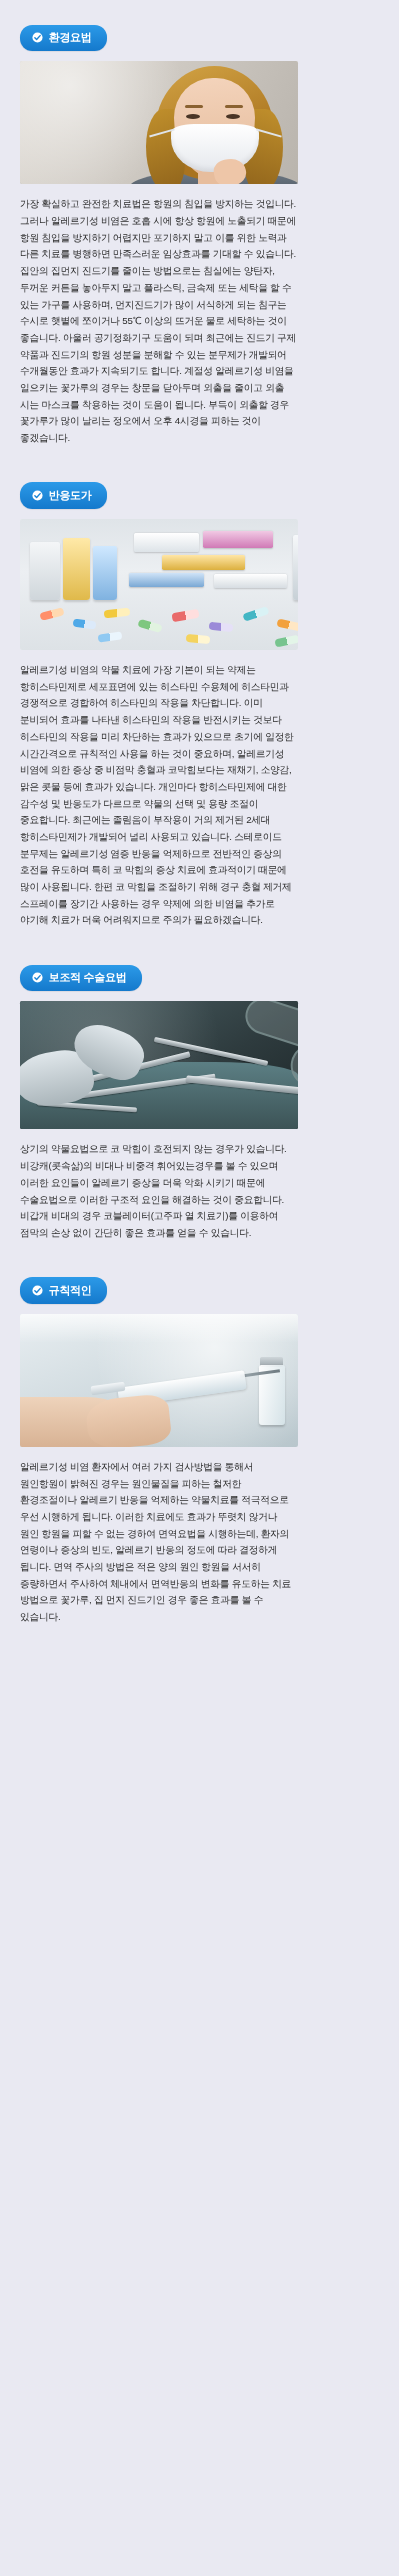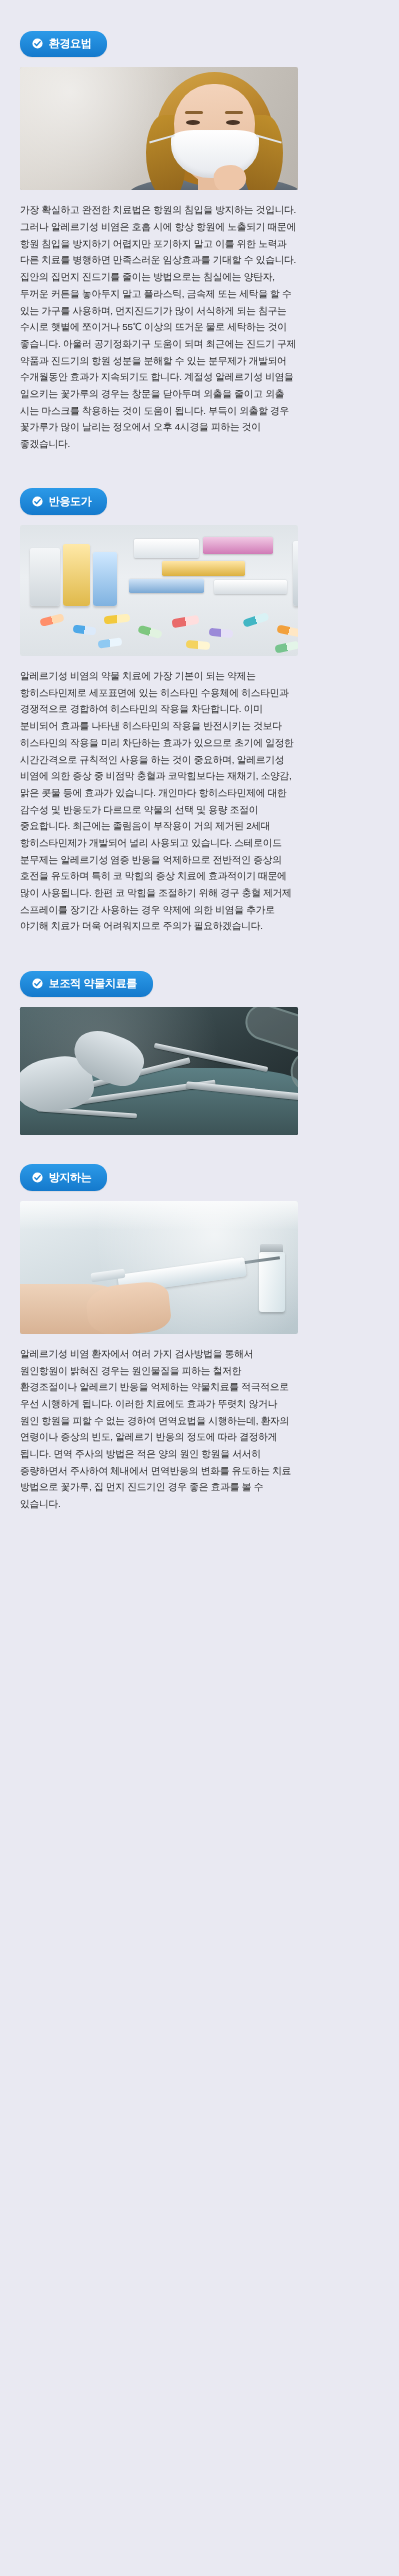--- a/index.html
+++ b/index.html
@@ -8,21 +8,21 @@
     padding: 0;
   }
   body {
     width: 399px;
     background: #e9e9f2;
     font-family: "Liberation Sans", sans-serif;
   }
   .page {
     width: 318px;
     background: #e9e9f2;
-    padding: 14px 0 22px 0;
+    padding: 8px 0 22px 0;
   }
   .section {
     padding: 0 20px;
     margin-bottom: 3.3px;
   }
   
   .badge {
     display: inline-flex;
     align-items: center;
     gap: 5.5px;
@@ -363,51 +363,52 @@
   </div>
 
   <div class="section">
     <div class="badge">
       <span class="check">
         <svg width="11" height="11" viewBox="0 0 20 20" aria-hidden="true">
           <circle cx="10" cy="10" r="9.2" fill="#ffffff"></circle>
           <path d="M5.2 10.4 L8.4 13.6 L14.8 6.6" fill="none" stroke="#1b84d6" stroke-width="2.6" stroke-linecap="round" stroke-linejoin="round"></path>
         </svg>
       </span>
-      <span>보조적 약물치료를</span>
+      <span>보조적 수술요법</span>
     </div>
 
     <div class="imgbox h3 ph3">
       <div class="bg"></div>
       <div class="drape"></div>
 
       <div class="tube" style="left:224px; top:5.5px; width:94px; height:36px; transform:rotate(18deg);"></div>
       <div class="tube" style="left:270px; top:37px; width:105px; height:42px; transform:rotate(-12deg);"></div>
 
       <div class="tool" style="left:33px;  top:67px; width:139px; height:6.1px; transform:rotate(-14deg);"></div>
       <div class="tool" style="left:47px;  top:83px; width:149px; height:5.5px; transform:rotate(-8deg);"></div>
       <div class="tool" style="left:133px; top:48px;  width:116px; height:5px;  transform:rotate(12deg);"></div>
       <div class="tool" style="left:166px; top:81px; width:128px; height:6.7px; transform:rotate(6deg);"></div>
       <div class="tool" style="left:16.6px;  top:103px; width:100px; height:5px;  transform:rotate(4deg);"></div>
 
       <div class="glove" style="left:-5.5px; top:51px; width:78px; height:53px; transform:rotate(-10deg);"></div>
       <div class="glove" style="left:53px; top:27px; width:71px; height:47px; transform:rotate(22deg);"></div>
     </div>
 
+    <p class="body-text">상기의 약물요법으로 코 막힘이 호전되지 않는 경우가 있습니다. 비강캐(콧속삶)의 비대나 비중격 휘어있는경우를 볼 수 있으며 이러한 요인들이 알레르기 증상을 더욱 악화 시키기 때문에 수술요법으로 이러한 구조적 요인을 해결하는 것이 중요합니다. 비갑개 비대의 경우 코블레이터(고주파 열 치료기)를 이용하여 점막의 손상 없이 간단히 좋은 효과를 얻을 수 있습니다.</p>
   </div>
 
   <div class="section">
     <div class="badge">
       <span class="check">
         <svg width="11" height="11" viewBox="0 0 20 20" aria-hidden="true">
           <circle cx="10" cy="10" r="9.2" fill="#ffffff"></circle>
           <path d="M5.2 10.4 L8.4 13.6 L14.8 6.6" fill="none" stroke="#1b84d6" stroke-width="2.6" stroke-linecap="round" stroke-linejoin="round"></path>
         </svg>
       </span>
-      <span>방지하는</span>
+      <span>규칙적인</span>
     </div>
 
     <div class="imgbox h4 ph4">
       <div class="bg"></div>
       <div class="lightbar"></div>
       <div class="arm"></div>
       <div class="vial-cap"></div>
       <div class="vial"></div>
       <div class="syr-needle"></div>
       <div class="syr-barrel"></div>

